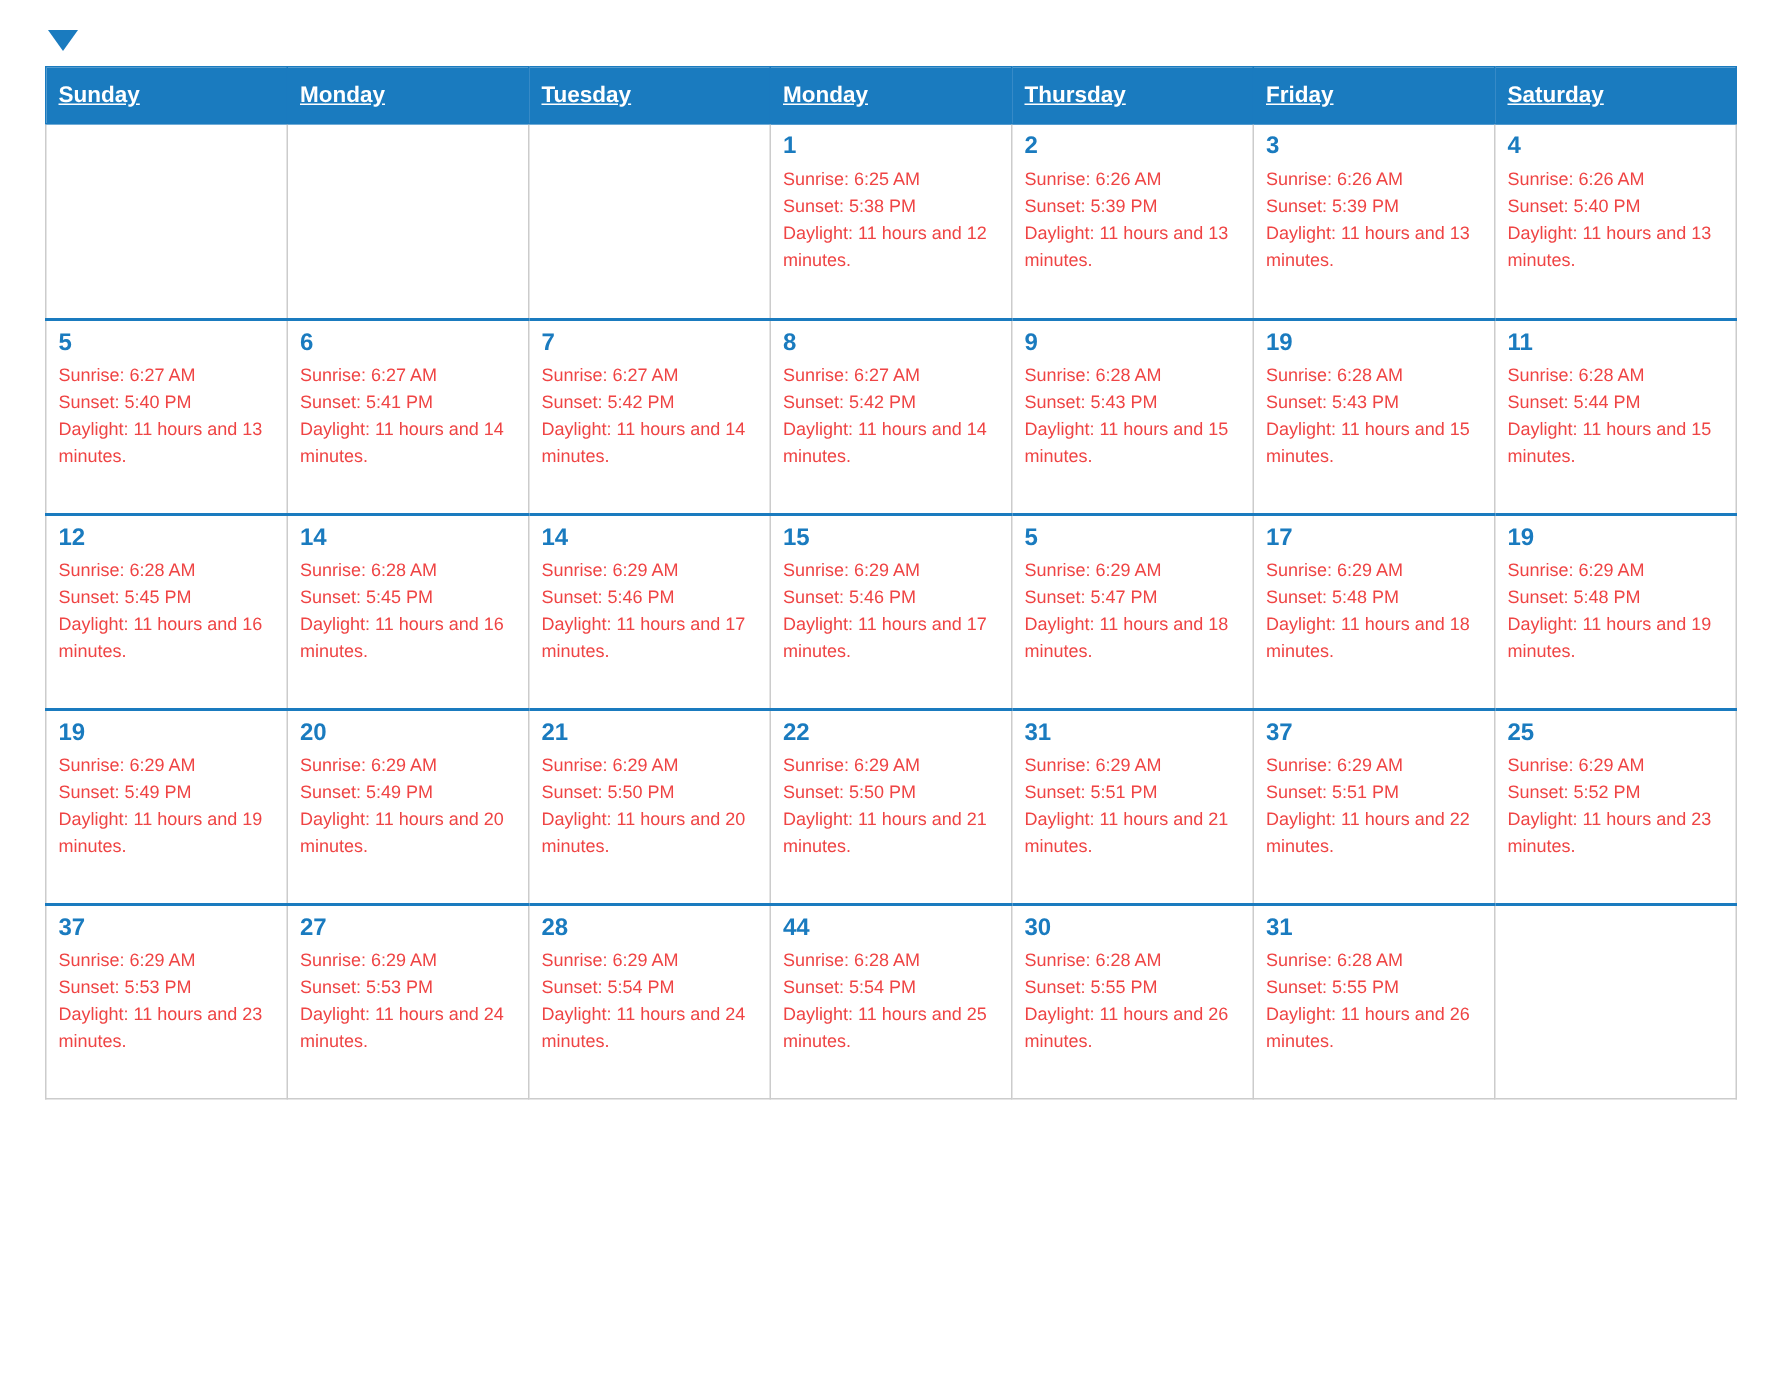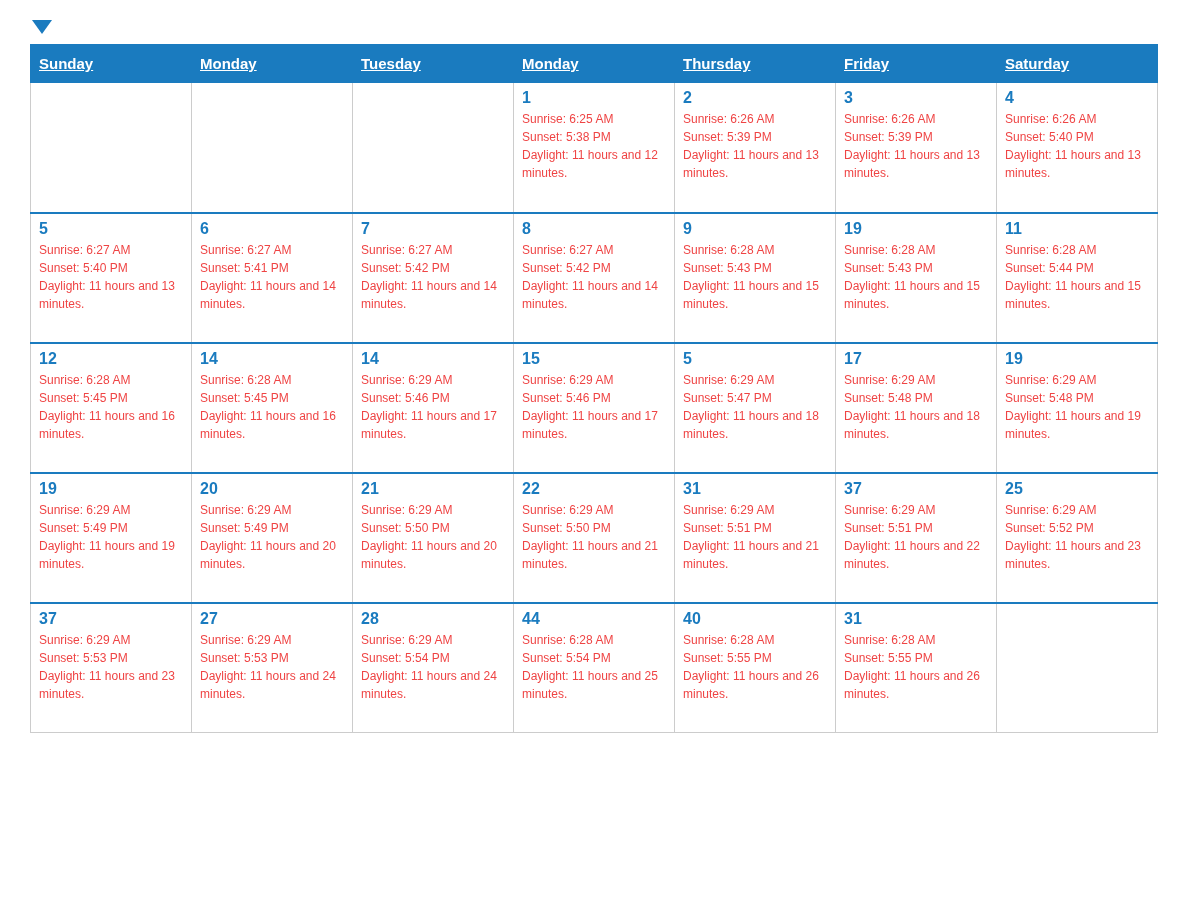--- a/index.html
+++ b/index.html
@@ -312,21 +312,21 @@
 Sunset: 5:54 PM
 Daylight: 11 hours and 24 minutes.</div>
         </td>
         <td>
           <span class="day-number">44</span>
           <div class="day-info" style="white-space: pre-line;">Sunrise: 6:28 AM
 Sunset: 5:54 PM
 Daylight: 11 hours and 25 minutes.</div>
         </td>
         <td>
-          <span class="day-number">40</span>
+          <span class="day-number">30</span>
           <div class="day-info" style="white-space: pre-line;">Sunrise: 6:28 AM
 Sunset: 5:55 PM
 Daylight: 11 hours and 26 minutes.</div>
         </td>
         <td>
           <span class="day-number">31</span>
           <div class="day-info" style="white-space: pre-line;">Sunrise: 6:28 AM
 Sunset: 5:55 PM
 Daylight: 11 hours and 26 minutes.</div>
         </td>

